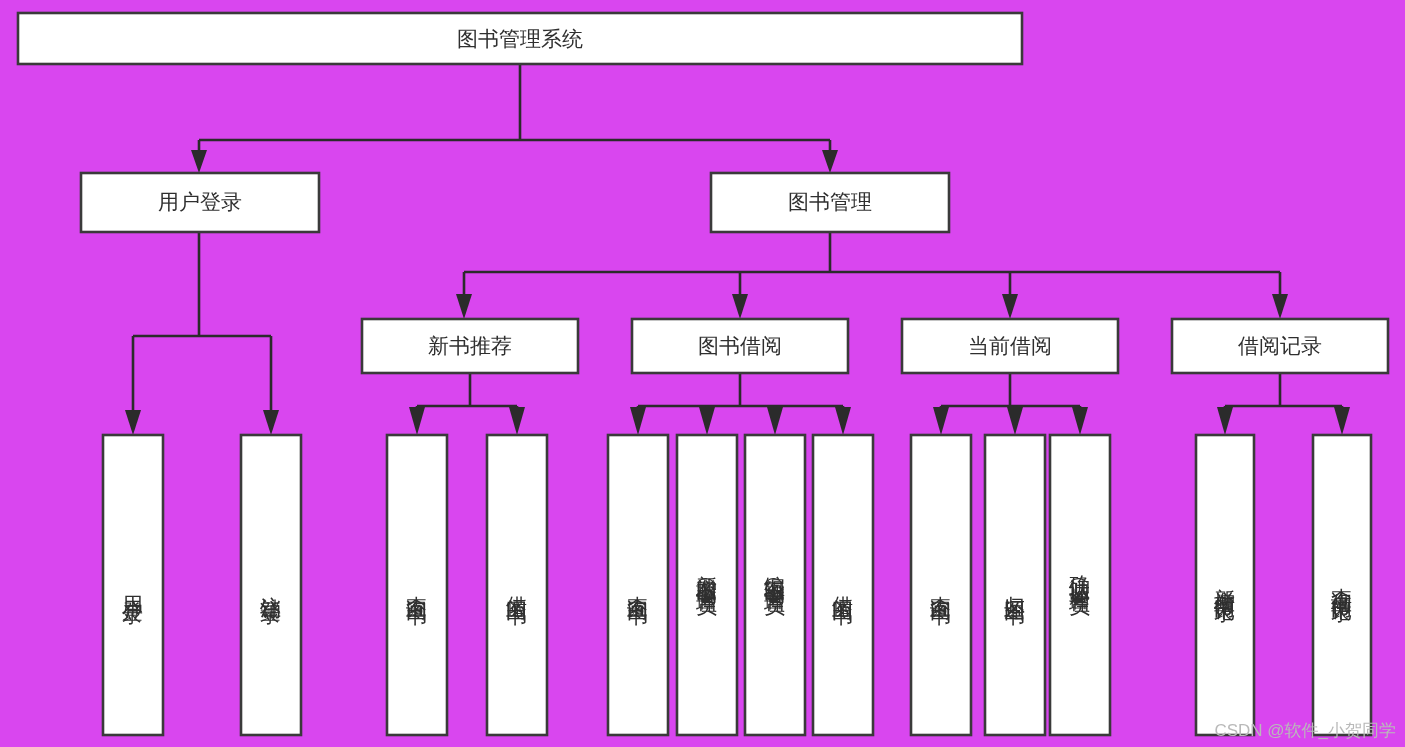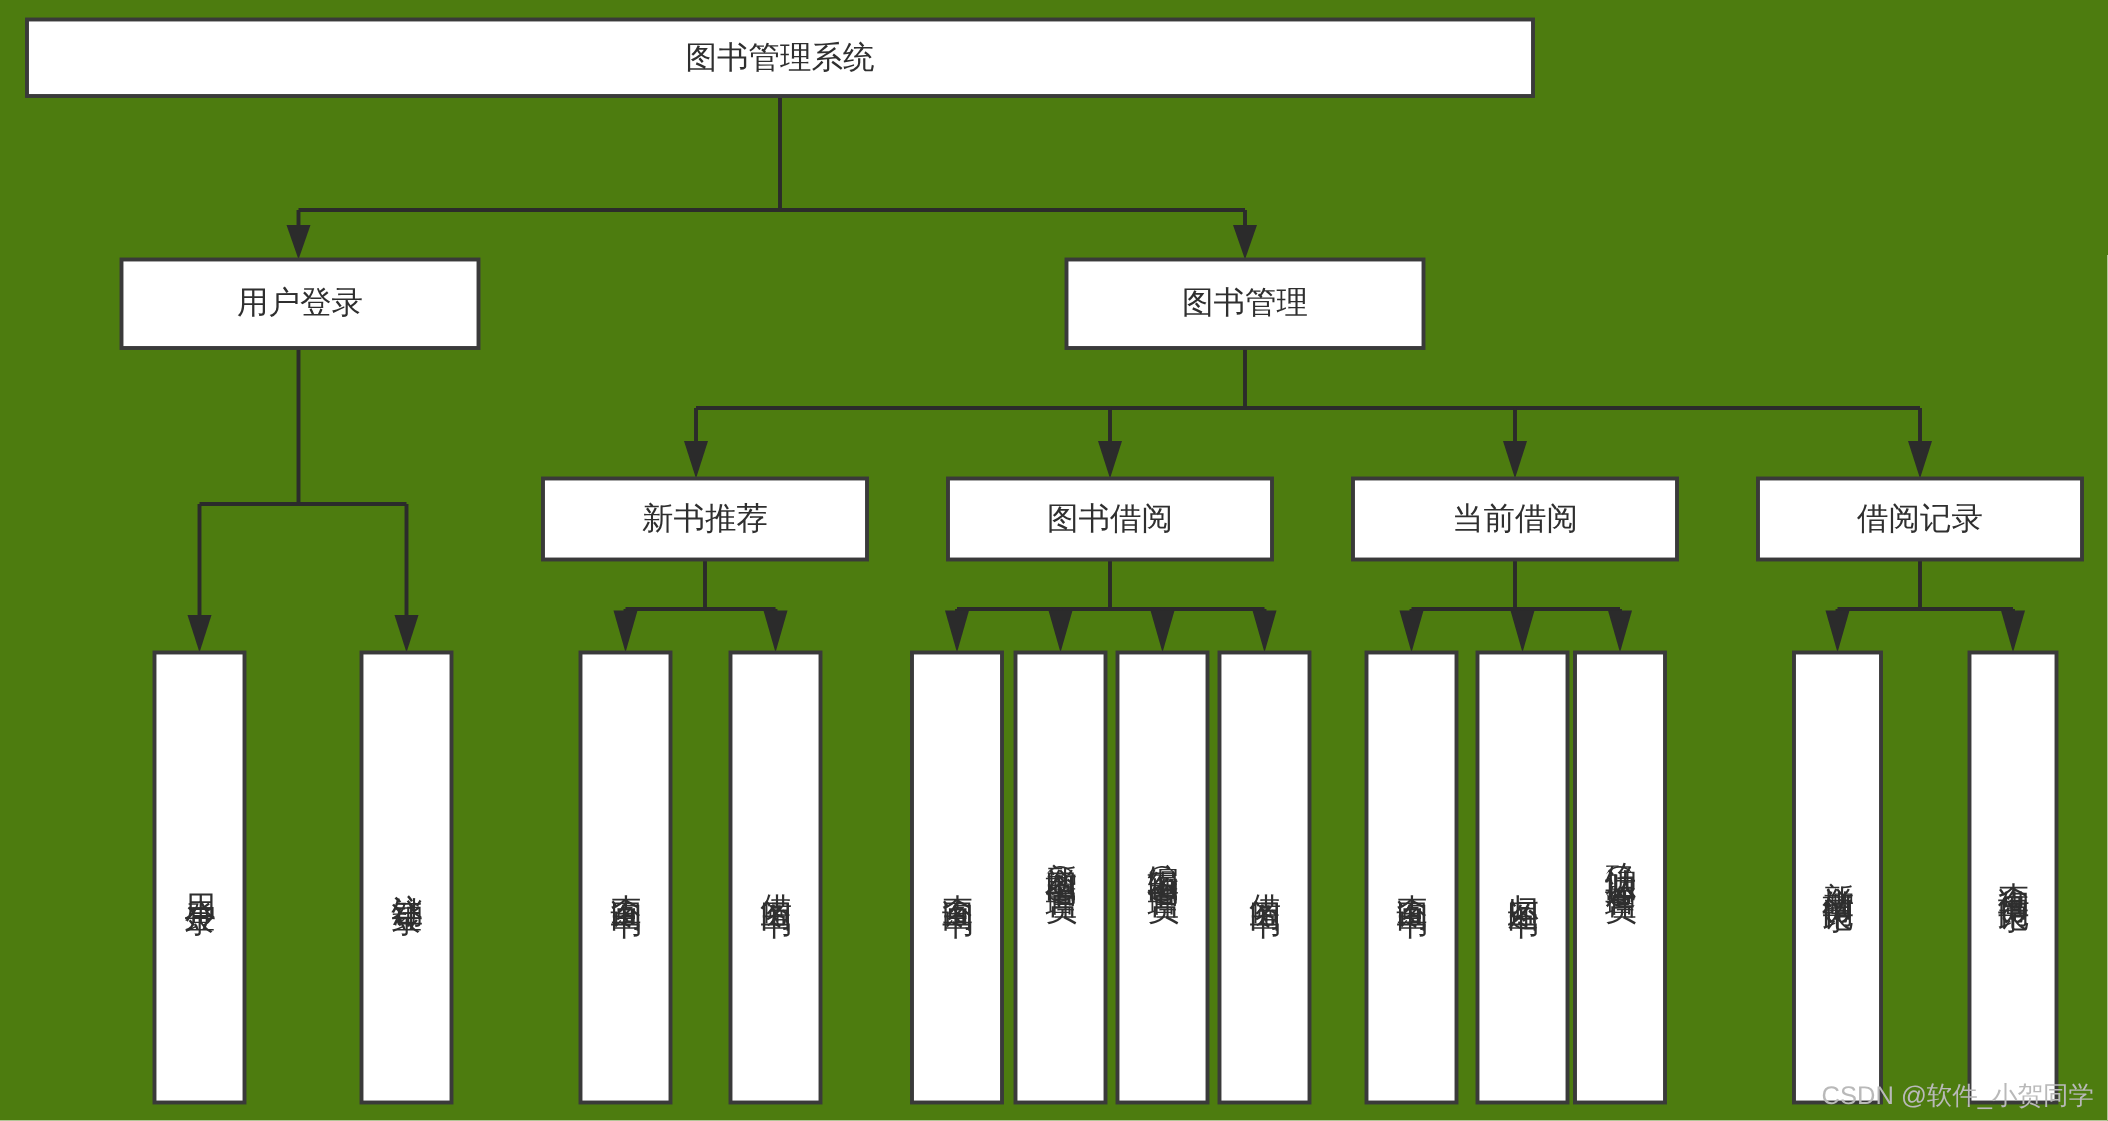--- a/index.html
+++ b/index.html
@@ -8,21 +8,21 @@
     padding: 0;
     background: #ffffff;
   }
   body {
     font-family: "Liberation Sans", "DejaVu Sans", sans-serif;
   }
   #diagram-root {
     position: relative;
     width: 1405px;
     height: 747px;
-    background: #4d7c0f;
+    background: #d946ef;
     overflow: hidden;
   }
   svg.diagram-canvas {
     position: absolute;
     left: 0;
     top: 0;
     width: 1405px;
     height: 747px;
     display: block;
   }

